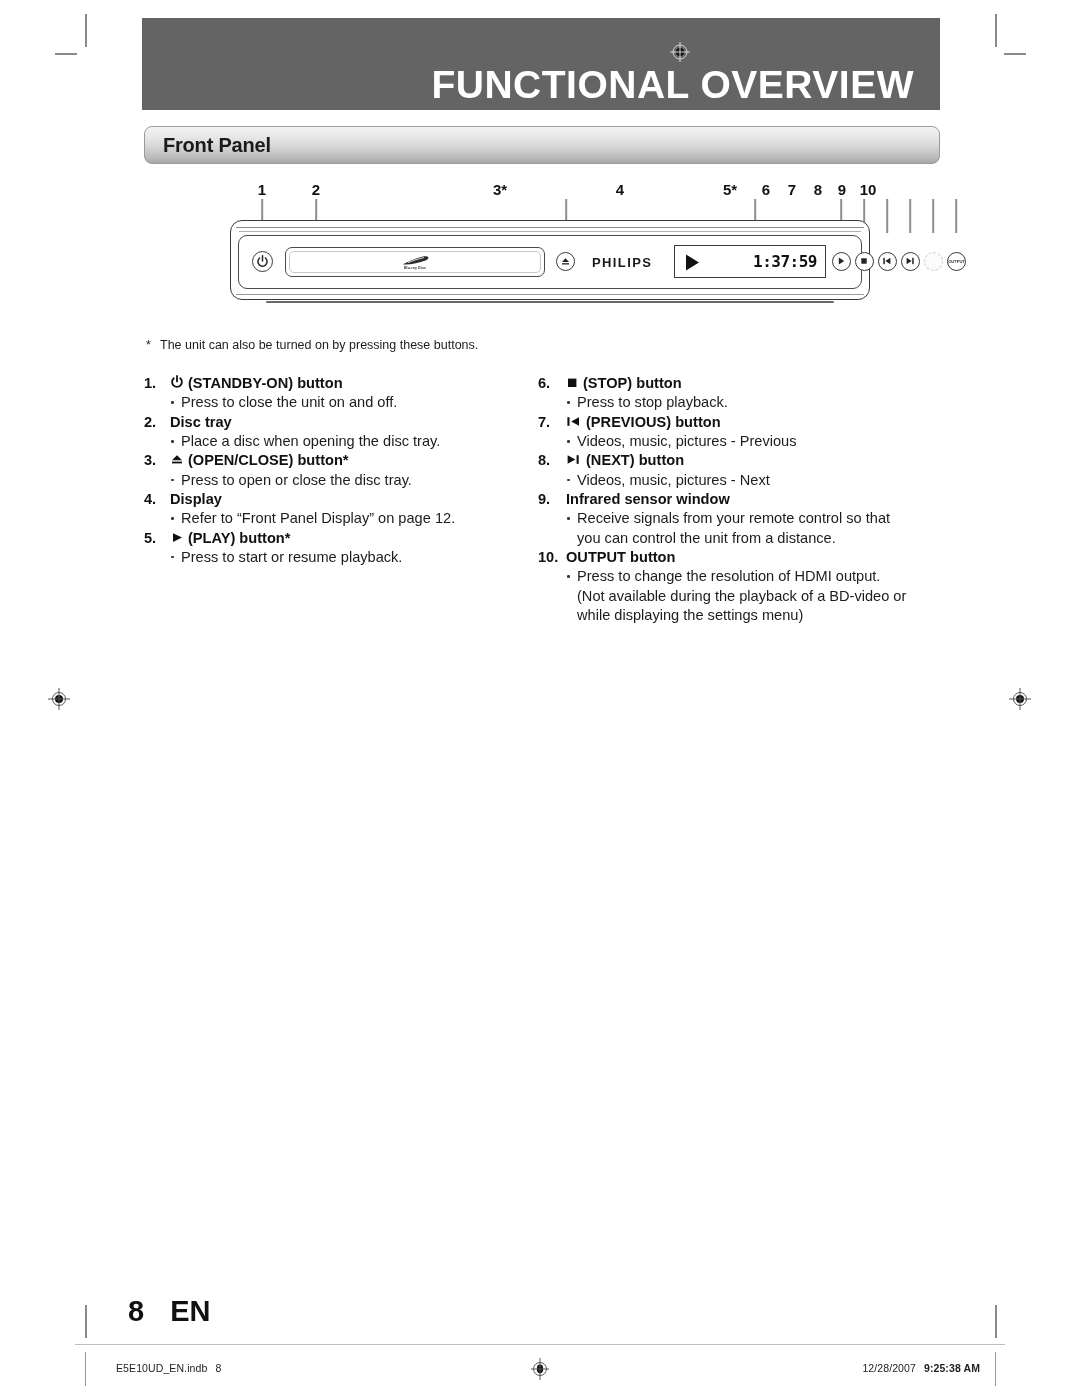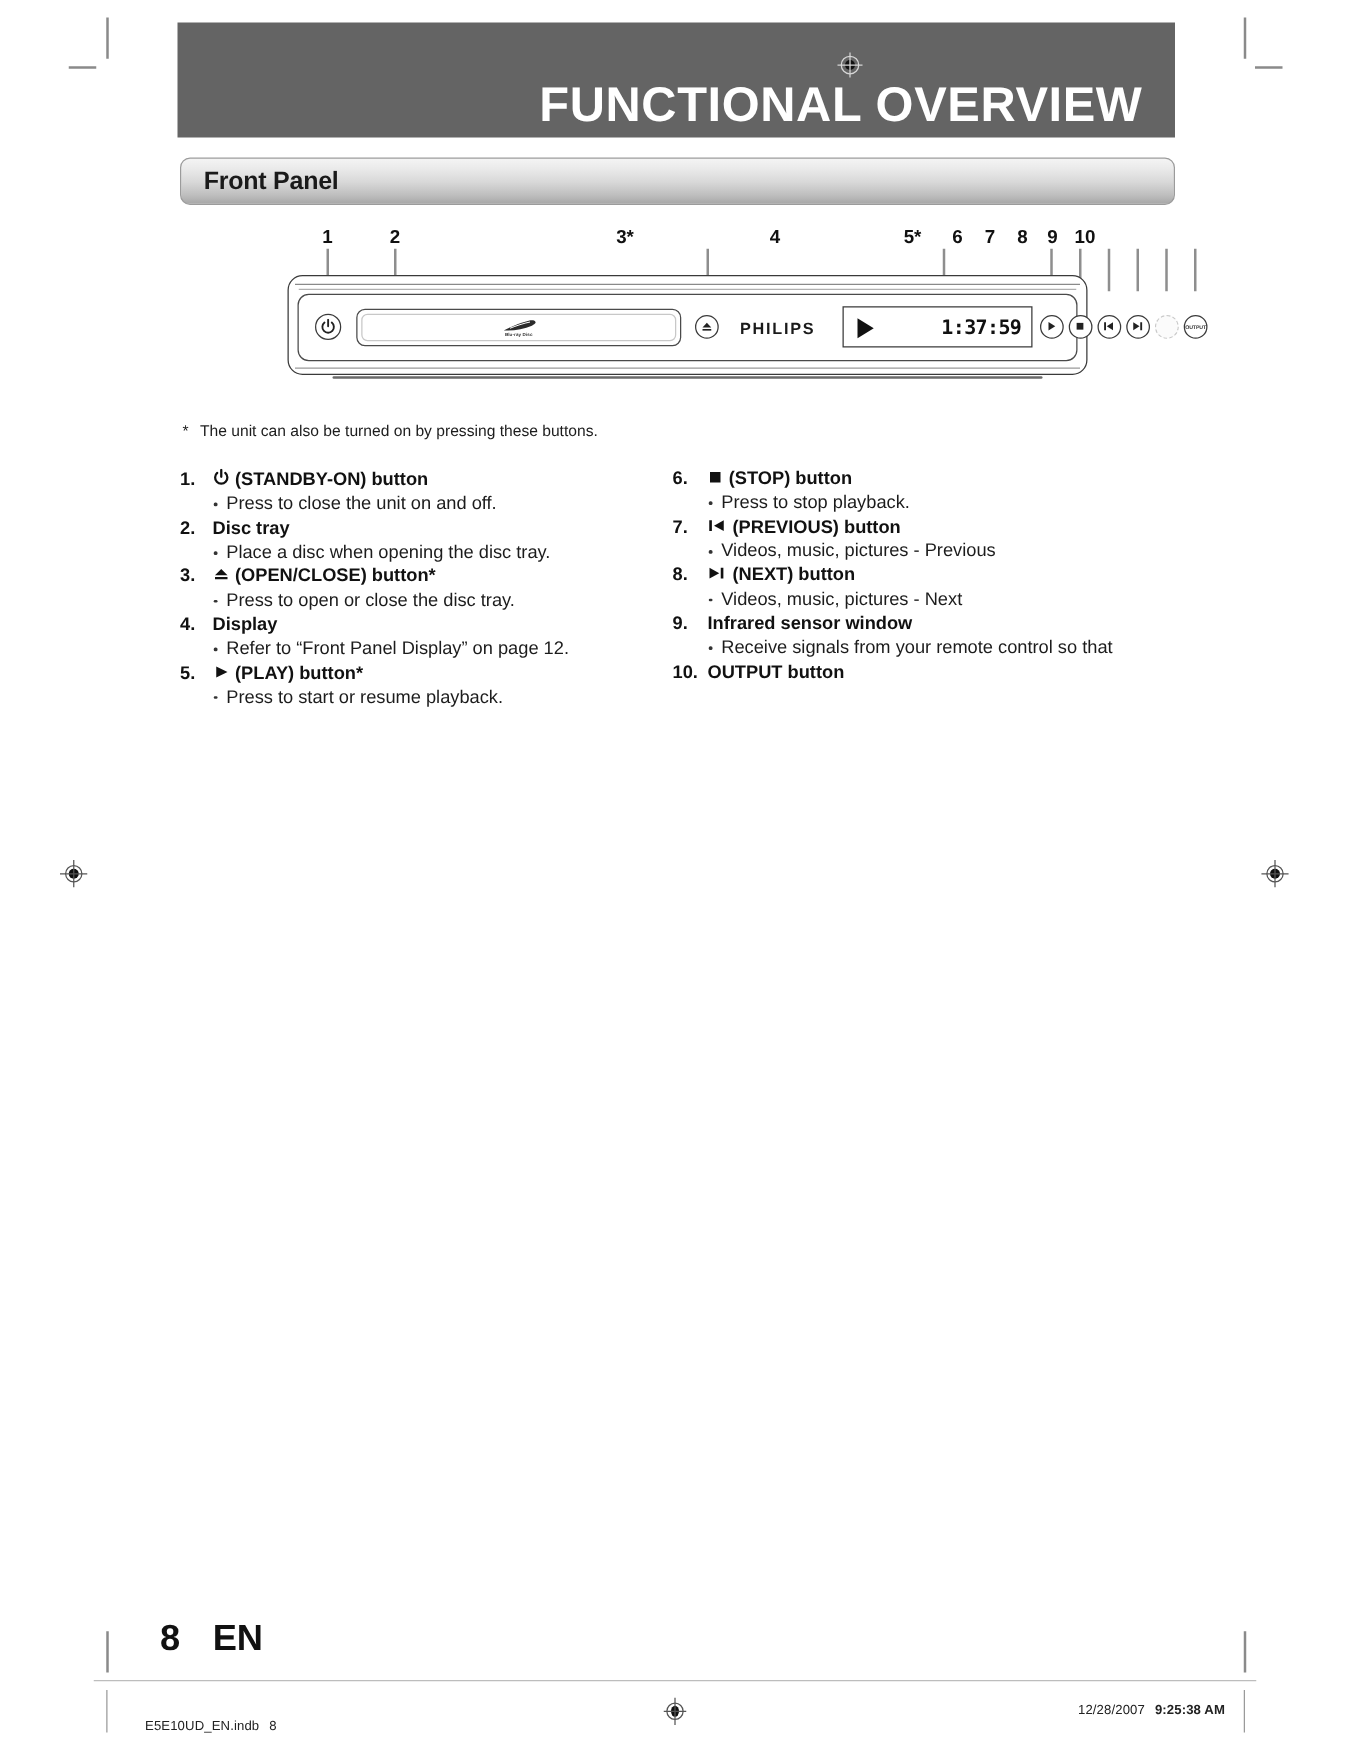--- a/index.html
+++ b/index.html
@@ -194,21 +194,21 @@
   #page-number-block{
     position:absolute;left:128px;top:1295px;
     font-size:29px;font-weight:bold;color:#111;letter-spacing:0;
   }
   #page-number-block .pg{margin-right:26px;}
 
   #footer-rule{position:absolute;left:75px;top:1344px;width:930px;height:1px;background:#bdbdbd;}
   #footer-bar{position:absolute;left:0;top:1348px;width:1080px;height:40px;}
   .footer-tick{position:absolute;top:4px;width:1px;height:34px;background:#9a9a9a;}
   #footer-filename{
-    position:absolute;left:100px;top:27px;font-size:10.5px;color:#222;letter-spacing:.1px;padding-left:16px;
+    position:absolute;left:100px;top:14px;font-size:10.5px;color:#222;letter-spacing:.1px;padding-left:16px;
   }
   #footer-filename .fpage{margin-left:8px;}
   #footer-regmark{position:absolute;left:529px;top:10px;}
   #footer-timestamp{
     position:absolute;right:100px;top:14px;font-size:10.5px;color:#222;letter-spacing:.1px;
     text-align:right;
   }
   #footer-timestamp .ftime{margin-left:8px;font-weight:bold;}
 </style>
 </head>
@@ -504,30 +504,36 @@
 
   <div class="item">
     <div class="item-head">
       <span class="item-num">9.</span>
       <span class="item-head-body">
         <span class="item-title">Infrared sensor window</span>
       </span>
     </div>
     <ul class="item-bullets">
       <li><span class="dot"></span><span>Receive signals from your remote control so that</span></li>
+      <li class="cont"><span>you can control the unit from a distance.</span></li>
     </ul>
   </div>
 
   <div class="item">
     <div class="item-head">
       <span class="item-num">10.</span>
       <span class="item-head-body">
         <span class="item-title">OUTPUT button</span>
       </span>
     </div>
+    <ul class="item-bullets">
+      <li><span class="dot"></span><span>Press to change the resolution of HDMI output.</span></li>
+      <li class="cont"><span>(Not available during the playback of a BD-video or</span></li>
+      <li class="cont"><span>while displaying the settings menu)</span></li>
+    </ul>
   </div>
 
 </div>
 
 <div id="page-number-block">
   <span class="pg">8</span><span>EN</span>
 </div>
 
 <div id="footer-rule"></div>
 <div id="footer-bar">

